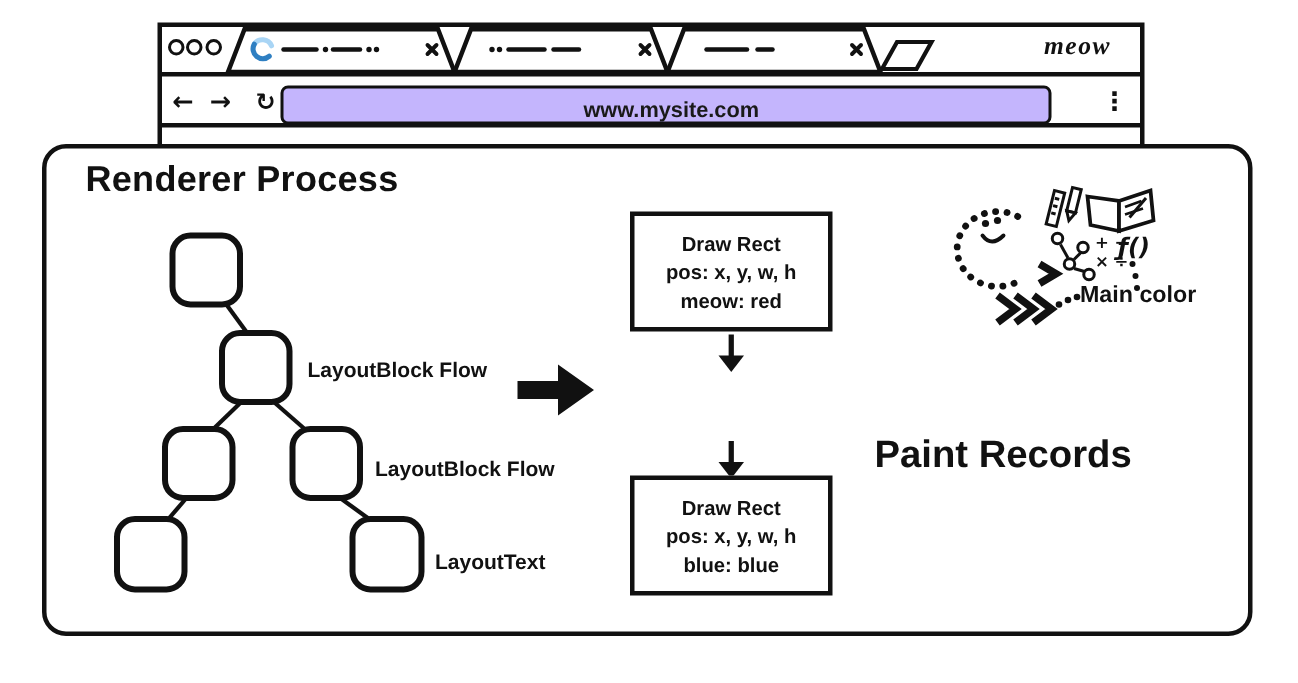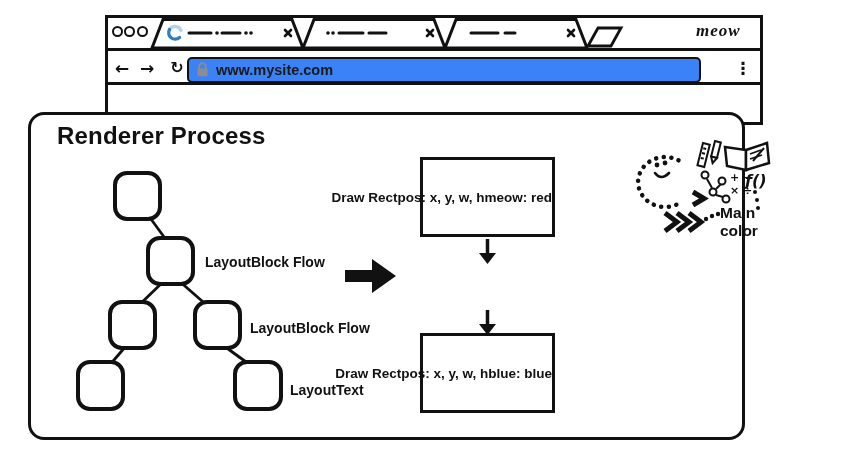--- a/index.html
+++ b/index.html
@@ -11,29 +11,29 @@
     border:3px solid #111;background:#fff;box-sizing:border-box;z-index:1;}
   .traffic-light{width:11px;height:11px;border:2.5px solid #111;border-radius:50%;
     background:#fff;box-sizing:border-box;}
   .row-divider{left:0;width:652px;height:3px;background:#111;}
   .meow{left:588px;top:3px;width:64px;font-weight:bold;font-style:italic;
     font-size:17px;letter-spacing:1px;font-family:Liberation Serif, serif;}
   .nav-glyph{top:36px;height:28px;line-height:28px;width:20px;text-align:center;
     font-family:"DejaVu Sans",sans-serif;font-weight:bold;font-size:17px;}
   .url-bar{left:79px;top:39px;width:514px;height:26px;border:2.5px solid #111;
     border-radius:5px;box-sizing:border-box;display:flex;align-items:center;
-    gap:7px;padding-left:7px;background:#3b82f6;}
+    gap:7px;padding-left:7px;background:#c4b5fd;flex-direction:column;}
   .url-text{font-size:14.5px;font-weight:600;color:#1a1a1a;}
   
-  .renderer-box{left:28px;top:112px;width:717px;height:328px;border:3.5px solid #111;
+  .renderer-box{left:28px;top:96px;width:807px;height:328px;border:3.5px solid #111;
     border-radius:16px;background:#fff;box-sizing:border-box;z-index:2;}
   .renderer-title{left:26px;top:7px;font-size:24px;font-weight:bold;letter-spacing:.2px;}
   .tree-label{font-size:14px;font-weight:bold;white-space:nowrap;}
   .paint-box{width:135px;border:3.5px solid #111;box-sizing:border-box;background:#fff;
-    display:flex;align-items:center;justify-content:flex-end;}
+    display:flex;flex-direction:column;align-items:center;justify-content:center;}
   .paint-line{font-size:13.5px;font-weight:bold;line-height:19px;white-space:nowrap;}
   .paint-heading{left:552px;top:190px;font-size:25.5px;font-weight:bold;}
   .main-thread-label{left:689px;top:89px;font-size:15.5px;font-weight:bold;}
   svg{display:block;}
   svg text{font-family:"DejaVu Sans",sans-serif;font-weight:bold;fill:#111;}
 </style>
 </head>
 <body>
 
 <div class="abs browser-window">
@@ -203,15 +203,16 @@
     <div class="paint-line">Draw Rect</div>
     <div class="paint-line">pos: x, y, w, h</div>
     <div class="paint-line">meow: red</div>
   </div>
   <div class="abs paint-box" style="left:389px;top:218px;height:80px">
     <div class="paint-line">Draw Rect</div>
     <div class="paint-line">pos: x, y, w, h</div>
     <div class="paint-line">blue: blue</div>
   </div>
 
+  <div class="abs paint-heading">Paint Records</div>
 
   <div class="abs main-thread-label">Main color</div>
 </div>
 
 </body></html>

